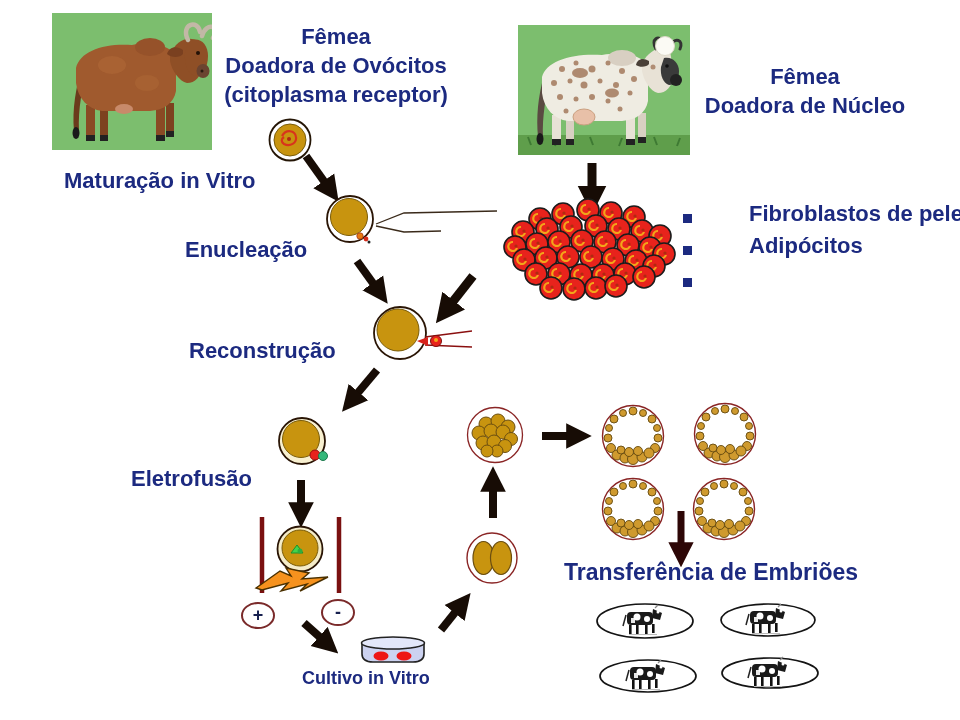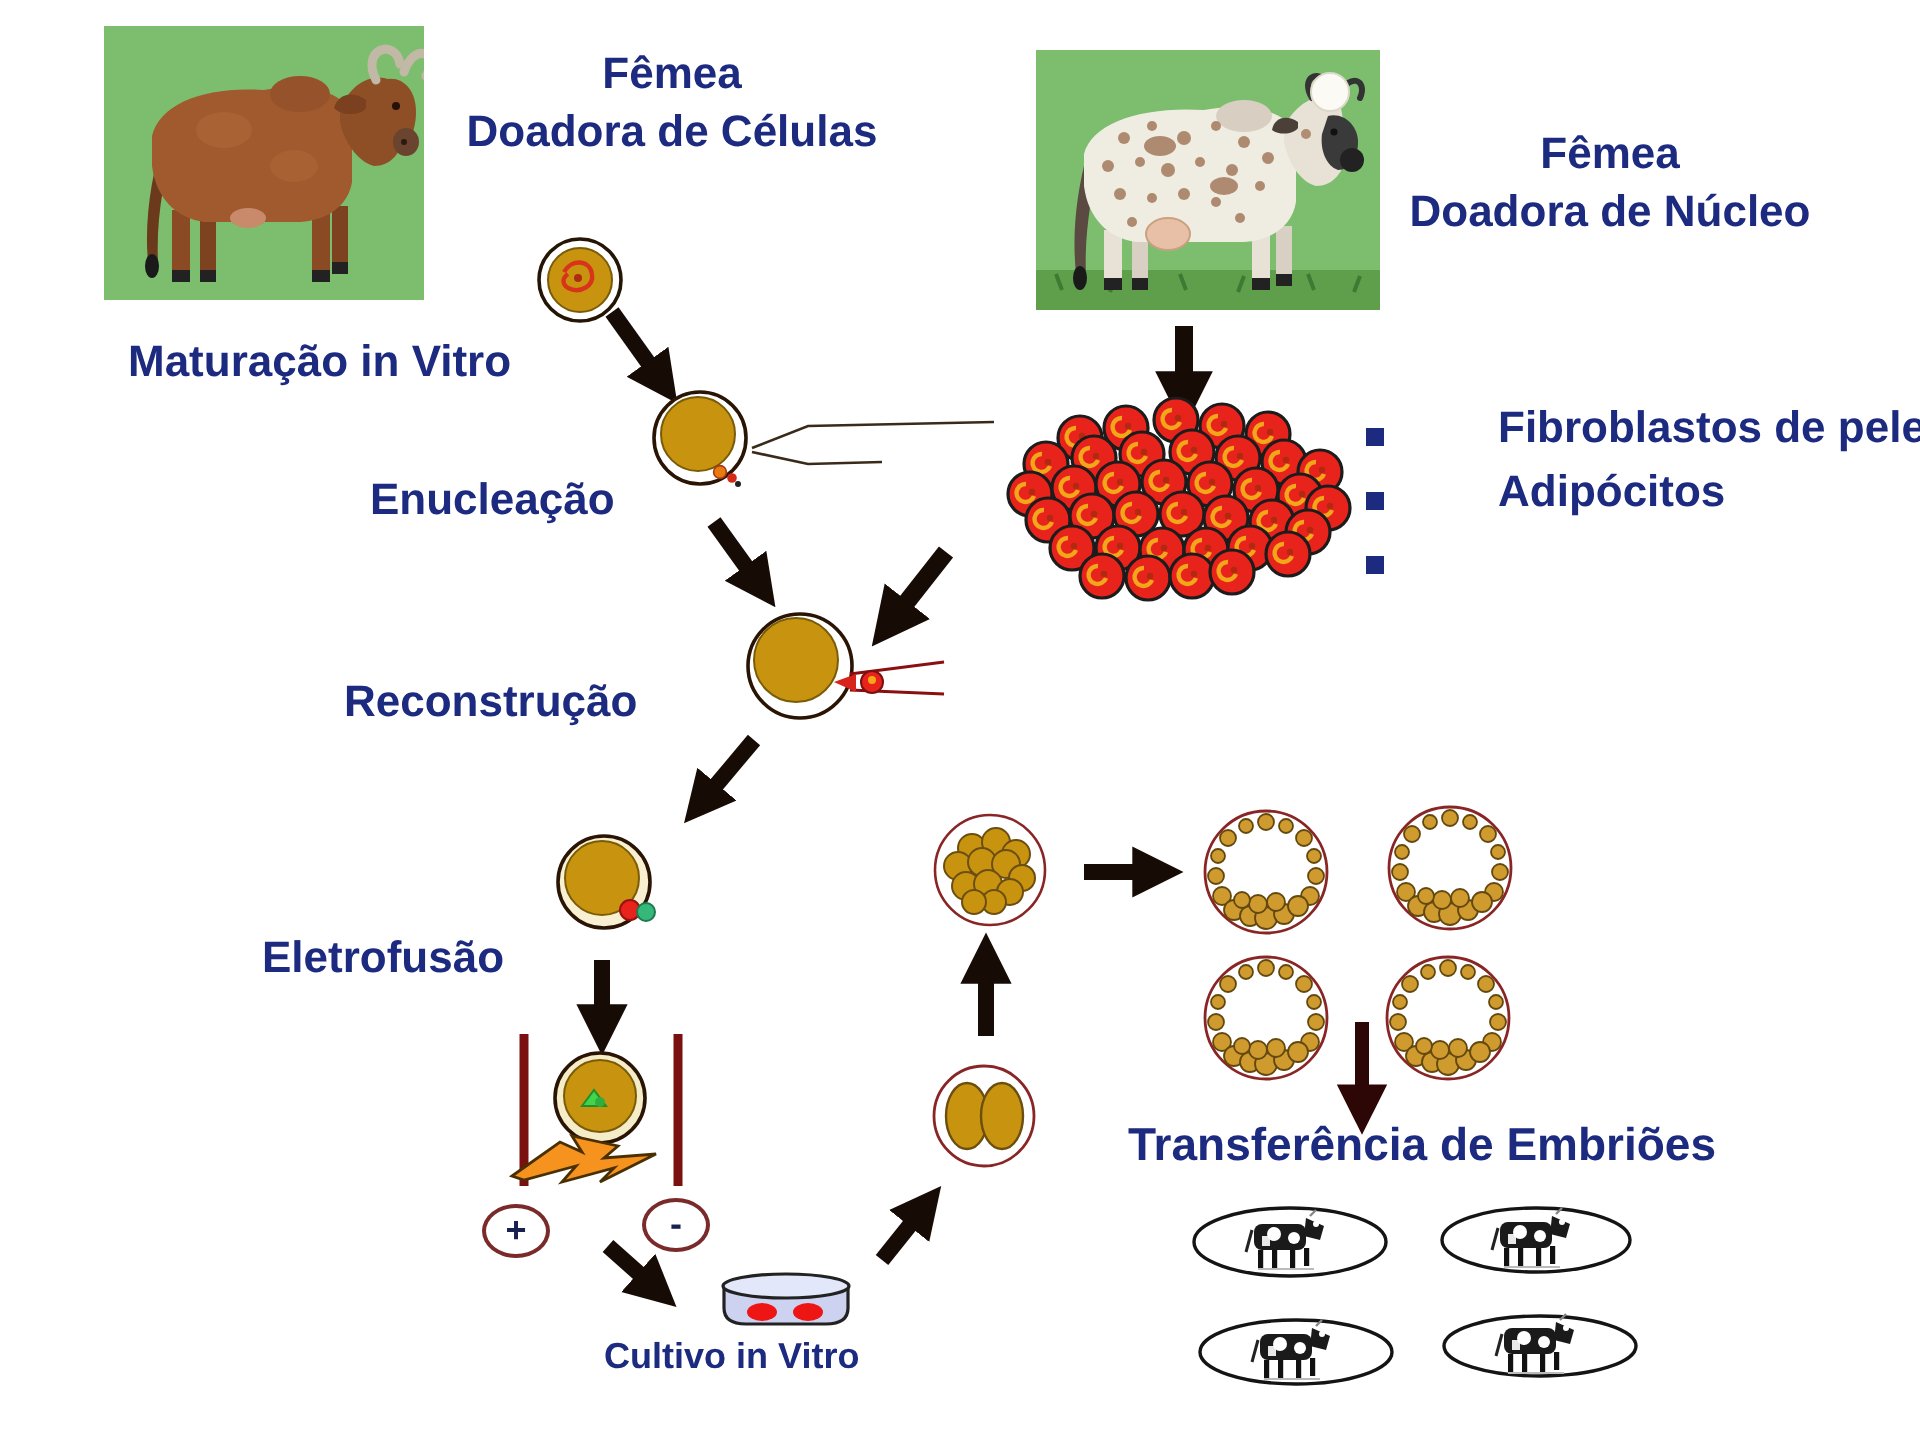--- a/index.html
+++ b/index.html
@@ -334,36 +334,37 @@
       <circle cx="147" cy="21" r="9.5" fill="#fbfaf4" stroke="#ddd8c8" stroke-width="1"></circle>
       <path d="M146,33 C154,31 161,38 161,46 C161,54 157,60 151,60 C145,58 142,50 143,42 z" fill="#3a3a3a"></path>
       <ellipse cx="158" cy="55" rx="6" ry="6" fill="#222"></ellipse>
       <path d="M131,36 C125,32 119,34 118,40 C122,43 129,42 131,39 z" fill="#4a4038"></path>
       <circle cx="149" cy="41" r="1.8" fill="#111"></circle>
     </svg>
   </div>
 
   <div class="heading" style="left:220px; top:22px; width:232px;">
     <div>Fêmea</div>
-    <div>Doadora de Células</div>
+    <div>Doadora de Ovócitos</div>
+    <div>(citoplasma receptor)</div>
   </div>
 
   <div class="heading" style="left:688px; top:62px; width:234px;">
     <div>Fêmea</div>
     <div>Doadora de Núcleo</div>
   </div>
 
   <div class="lbl" style="left:64px; top:168px;">
     <span>Maturação</span>
     <span class="it">in Vitro</span>
   </div>
 
   <div class="lbl" style="left:185px; top:237px;">Enucleação</div>
 
-  <div class="lbl" style="left:172px; top:338px;text-align:right;">Reconstrução</div>
+  <div class="lbl" style="left:189px; top:338px;text-align:right;">Reconstrução</div>
 
   <div class="lbl" style="left:131px; top:466px;">Eletrofusão</div>
 
   <div class="lbl transfer-lbl" style="left:564px; top:559px;">Transferência de Embriões</div>
 
   <div class="lbl culture-lbl" style="left:302px; top:668px;">
     <span>Cultivo</span>
     <span class="it">in Vitro</span>
   </div>
 

